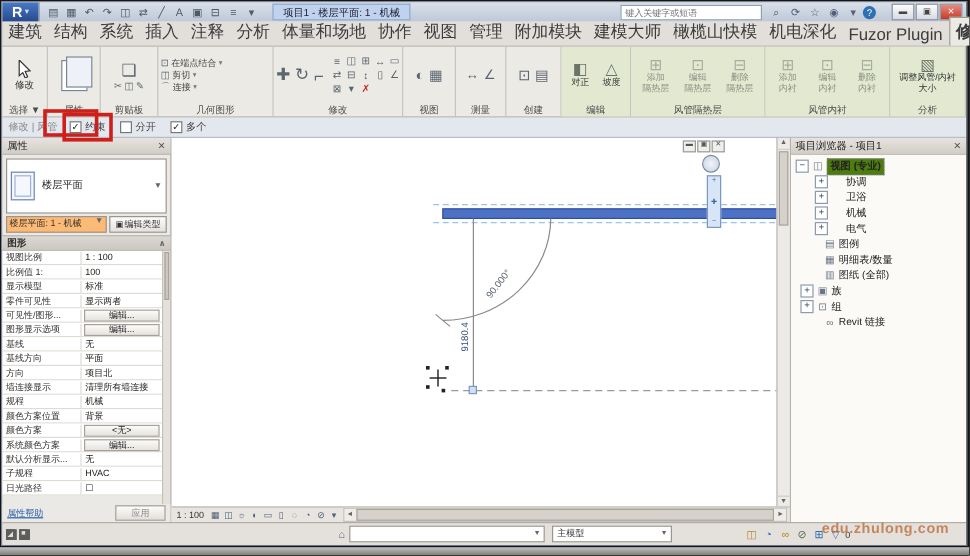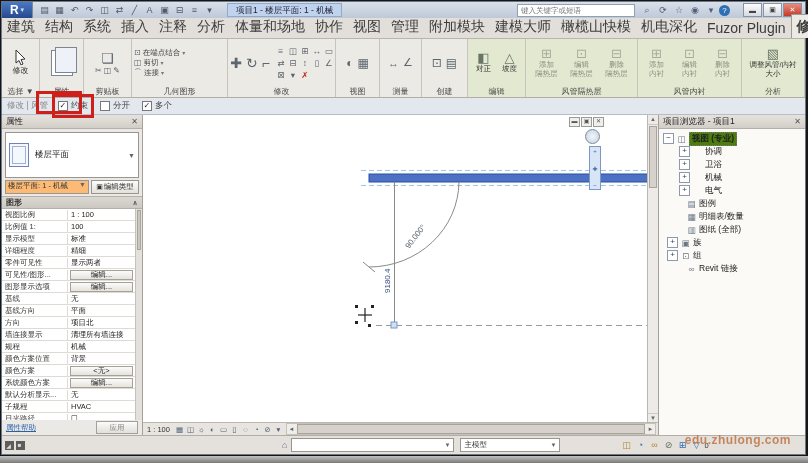--- a/index.html
+++ b/index.html
@@ -510,24 +510,20 @@
               </div>
               <div class="prow">
                 <span class="n">比例值 1:</span>
                 <span class="v">100</span>
               </div>
               <div class="prow">
                 <span class="n">显示模型</span>
                 <span class="v">标准</span>
               </div>
               <div class="prow">
-                <span class="n">详细程度</span>
-                <span class="v">精细</span>
-              </div>
-              <div class="prow">
                 <span class="n">零件可见性</span>
                 <span class="v">显示两者</span>
               </div>
               <div class="prow isbtn">
                 <span class="n">可见性/图形...</span>
                 <span class="v isbtn">编辑...</span>
               </div>
               <div class="prow isbtn">
                 <span class="n">图形显示选项</span>
                 <span class="v isbtn">编辑...</span>

